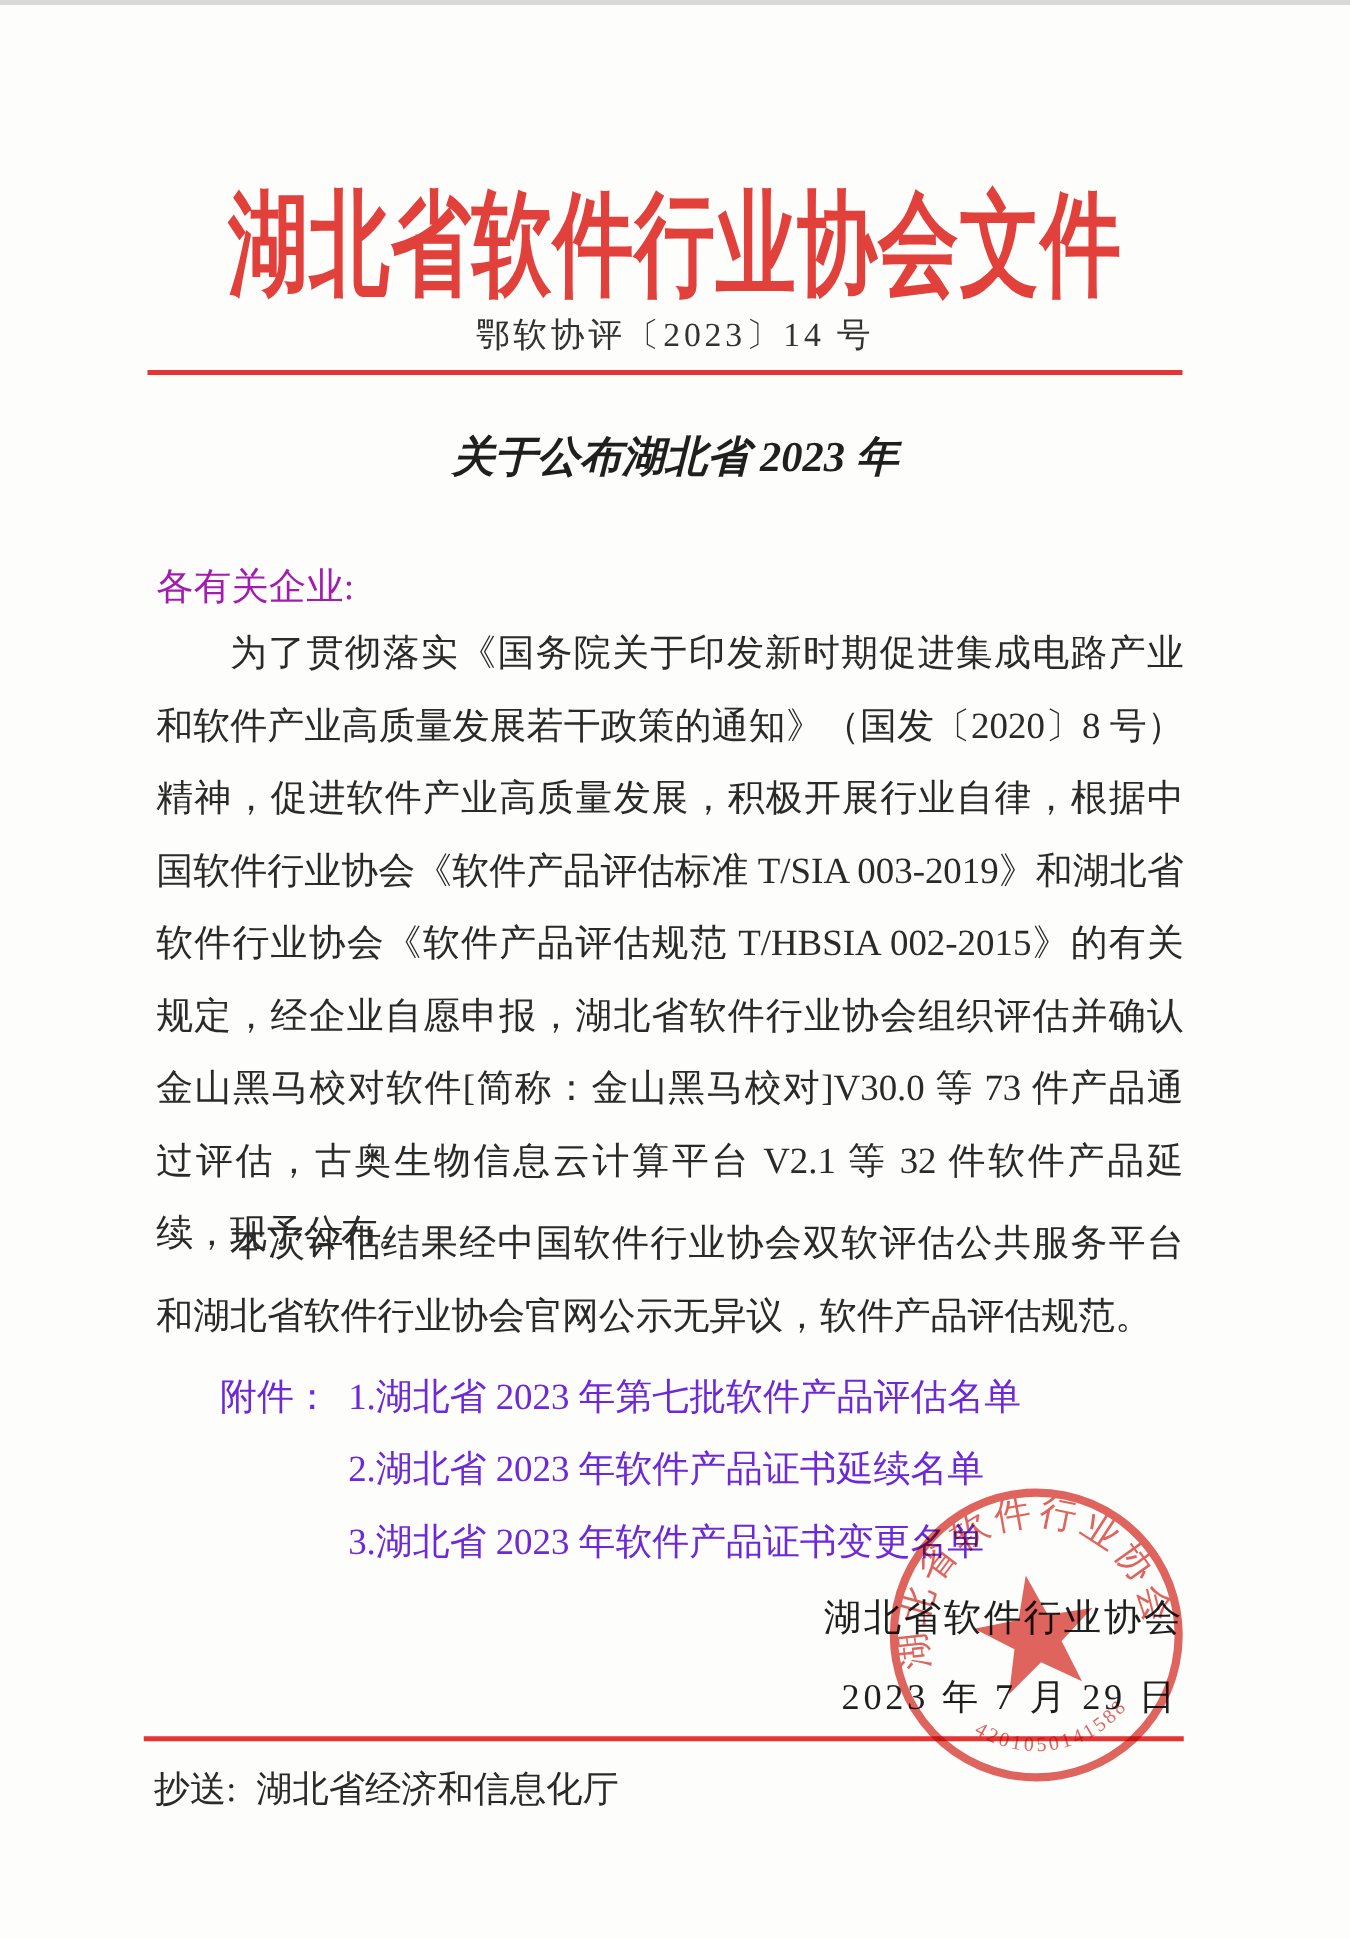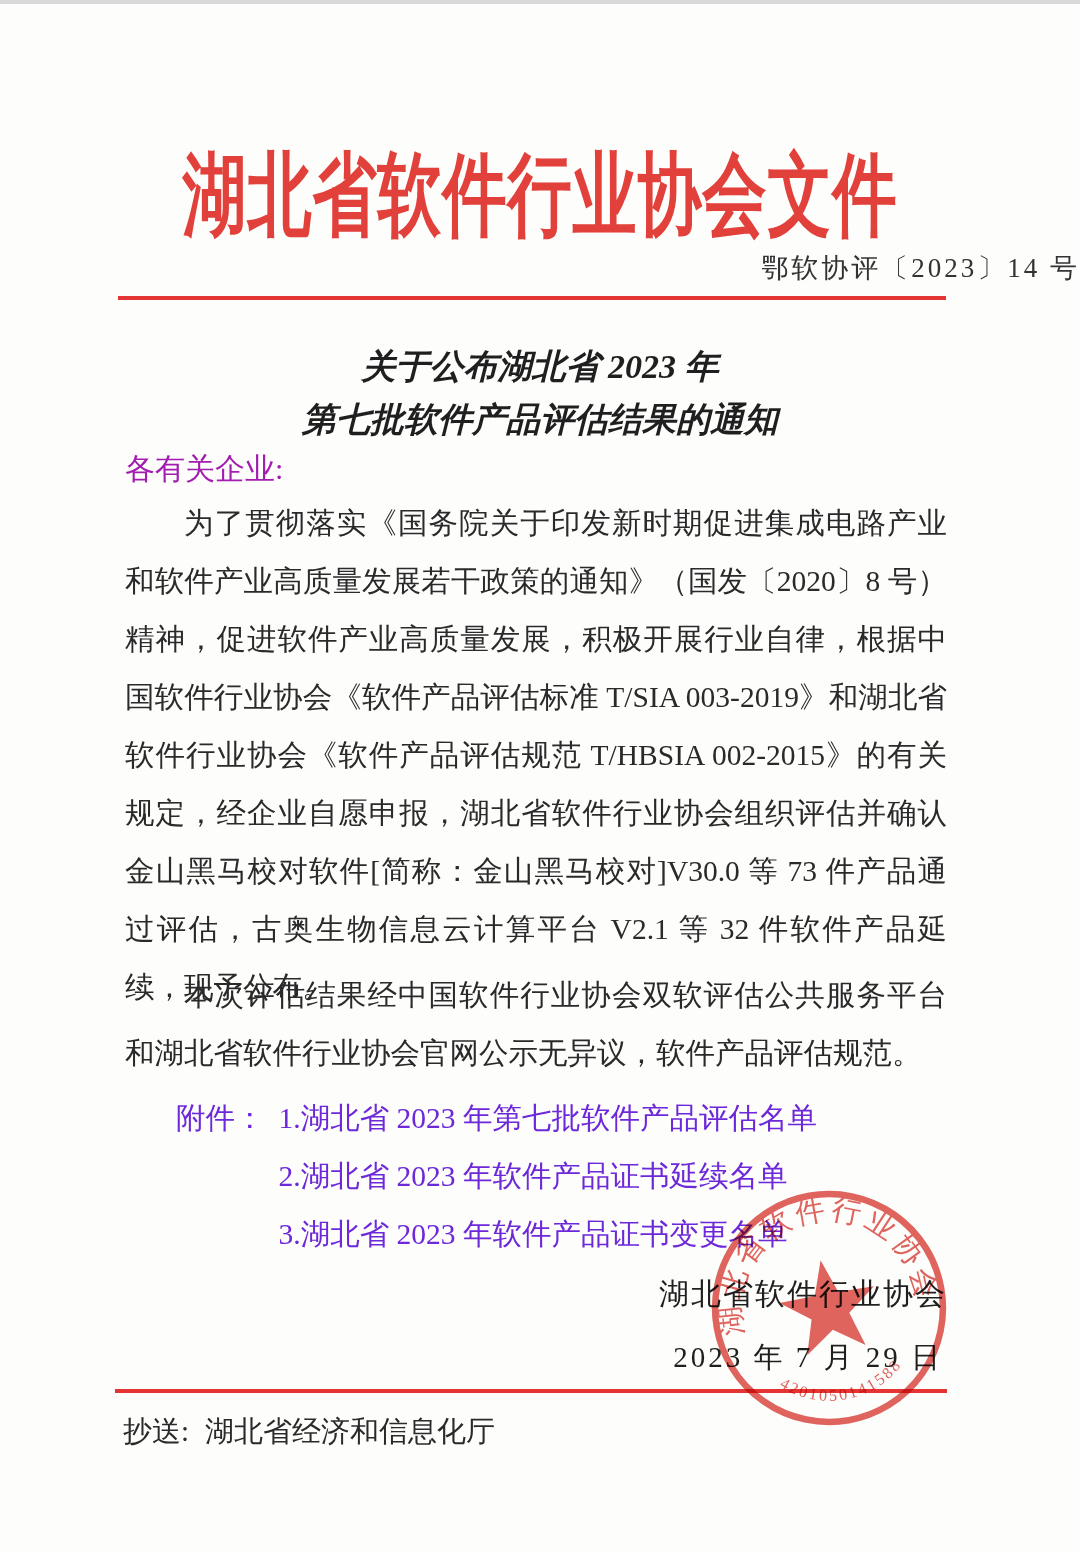--- a/index.html
+++ b/index.html
@@ -15,21 +15,21 @@
   .org-header{
     position:absolute;top:130px;left:0;width:100%;
     text-align:center;
     color:#e2403a;
     font-size:64px;font-weight:700;
     letter-spacing:1px;white-space:nowrap;
     transform:scaleY(1.42);transform-origin:top center;
   }
   .doc-number{
     position:absolute;top:246px;left:0;width:100%;
-    text-align:right;font-size:27px;letter-spacing:3px;color:#333;
+    text-align:center;font-size:27px;letter-spacing:3px;color:#333;
   }
   .rule{position:absolute;height:4px;background:#e53434;}
   .rule-top{top:292px;left:118px;width:828px;}
   .rule-bottom{top:1385px;left:115px;width:832px;}
   .doc-title{
     position:absolute;top:336px;left:0;width:100%;
     text-align:center;font-weight:700;font-size:34px;line-height:53px;
     color:#1f1f1f;
     font-style:italic;
   }
@@ -79,21 +79,20 @@
 <div class="page">
 
   <div class="org-header">湖北省软件行业协会文件</div>
 
   <div class="doc-number">鄂软协评〔2023〕14 号</div>
 
   <div class="rule rule-top"></div>
 
   <div class="doc-title">
     <div>关于公布湖北省 2023 年</div>
-    <div>第七批软件产品评估结果的通知</div>
   </div>
 
   <div class="salutation">各有关企业:</div>
 
   <p class="body-text para1">为了贯彻落实《国务院关于印发新时期促进集成电路产业和软件产业高质量发展若干政策的通知》（国发〔2020〕8 号）精神，促进软件产业高质量发展，积极开展行业自律，根据中国软件行业协会《软件产品评估标准 T/SIA 003-2019》和湖北省软件行业协会《软件产品评估规范 T/HBSIA 002-2015》的有关规定，经企业自愿申报，湖北省软件行业协会组织评估并确认金山黑马校对软件[简称：金山黑马校对]V30.0 等 73 件产品通过评估，古奥生物信息云计算平台 V2.1 等 32 件软件产品延续，现予公布。</p>
 
   <p class="body-text para2">本次评估结果经中国软件行业协会双软评估公共服务平台和湖北省软件行业协会官网公示无异议，软件产品评估规范。</p>
 
   <div class="attachments">
     <span class="att-label">附件：</span>

